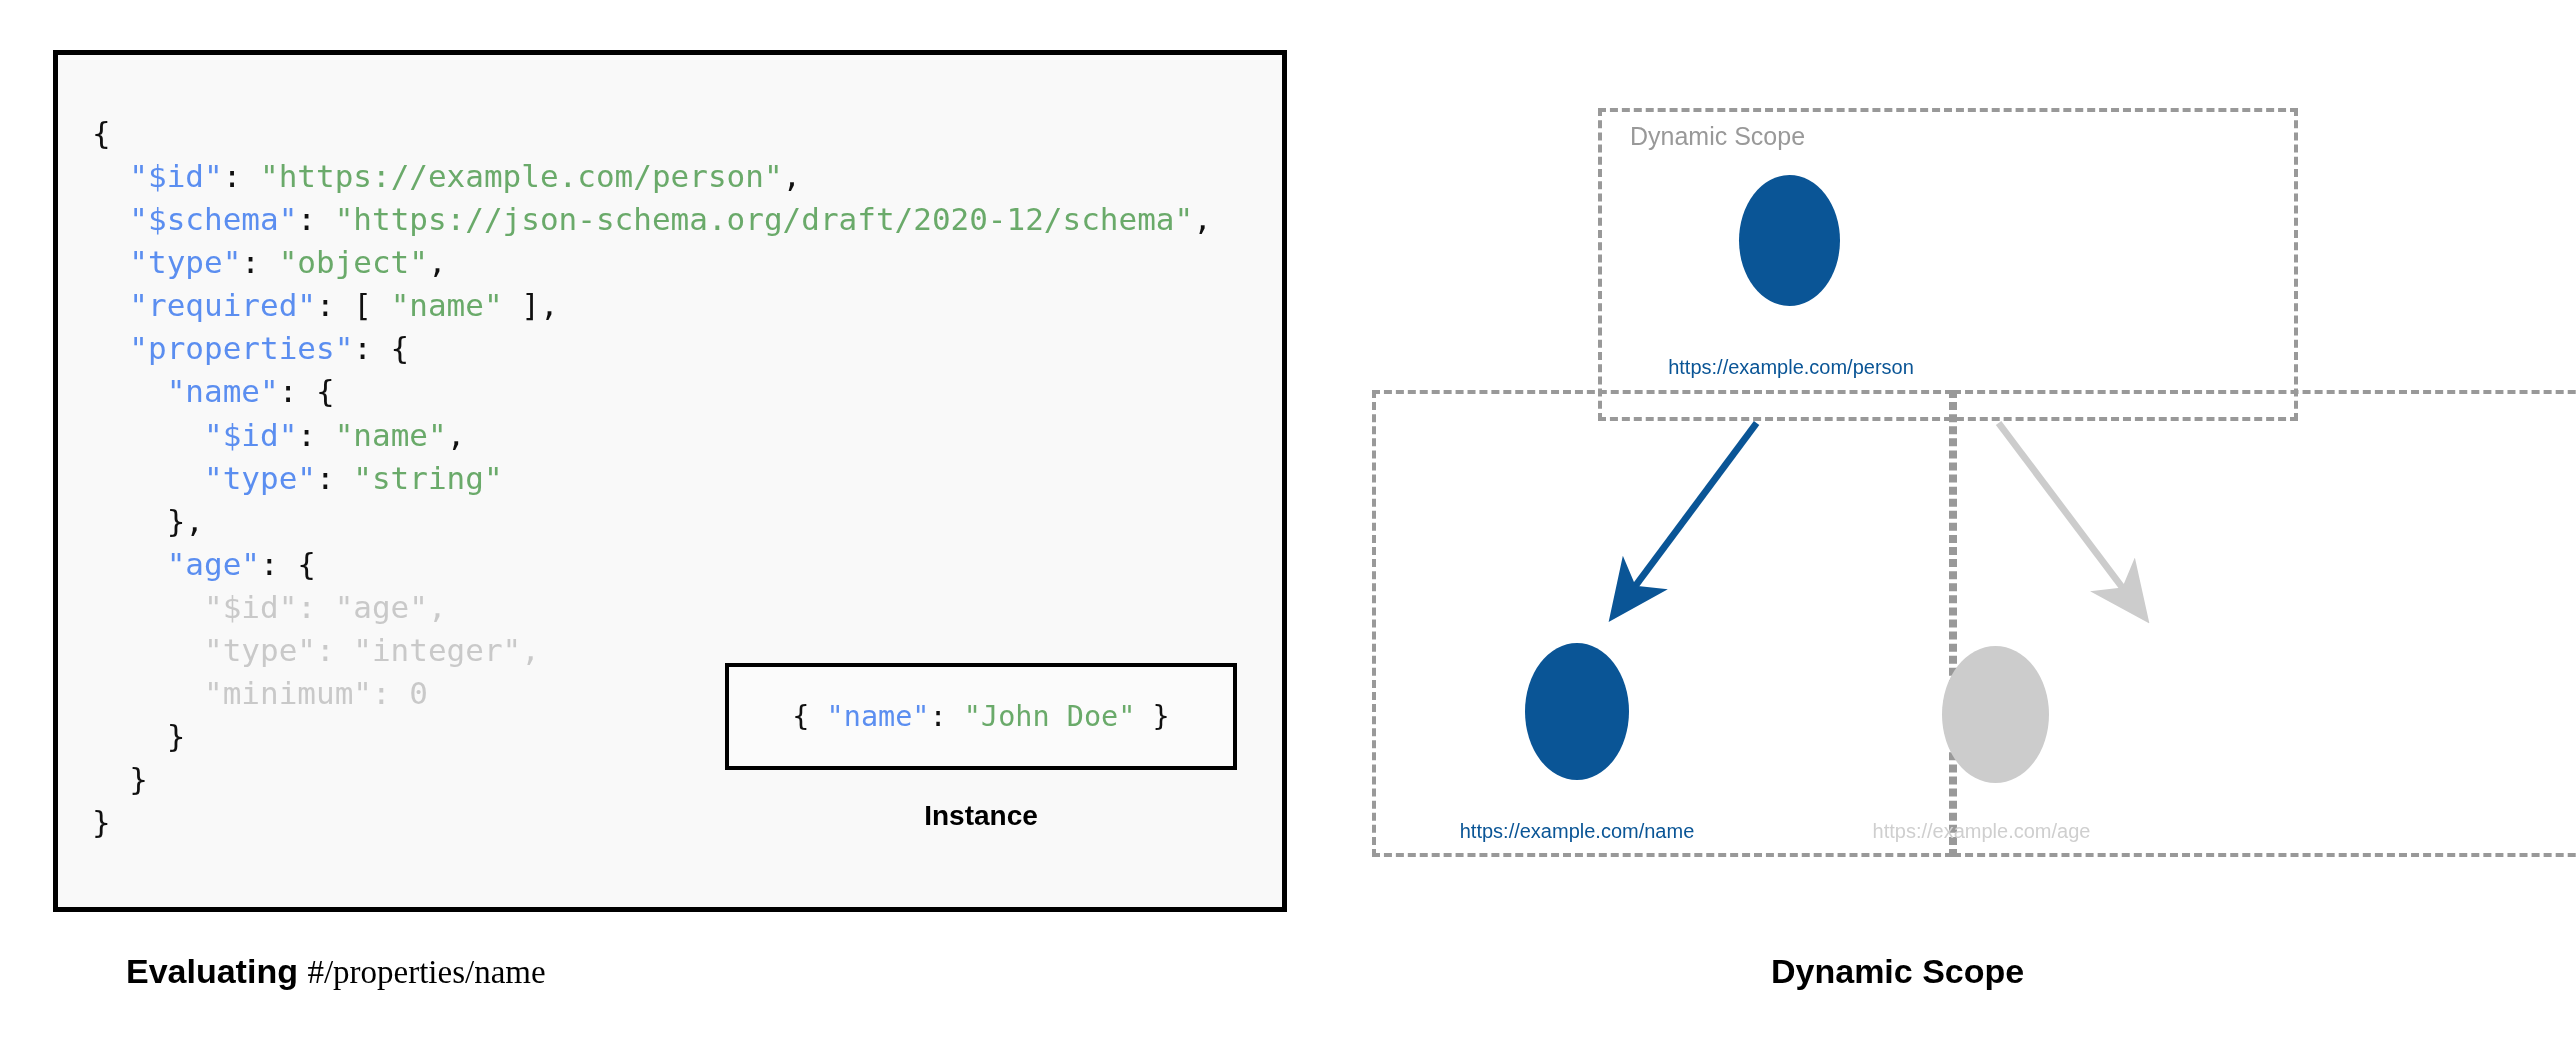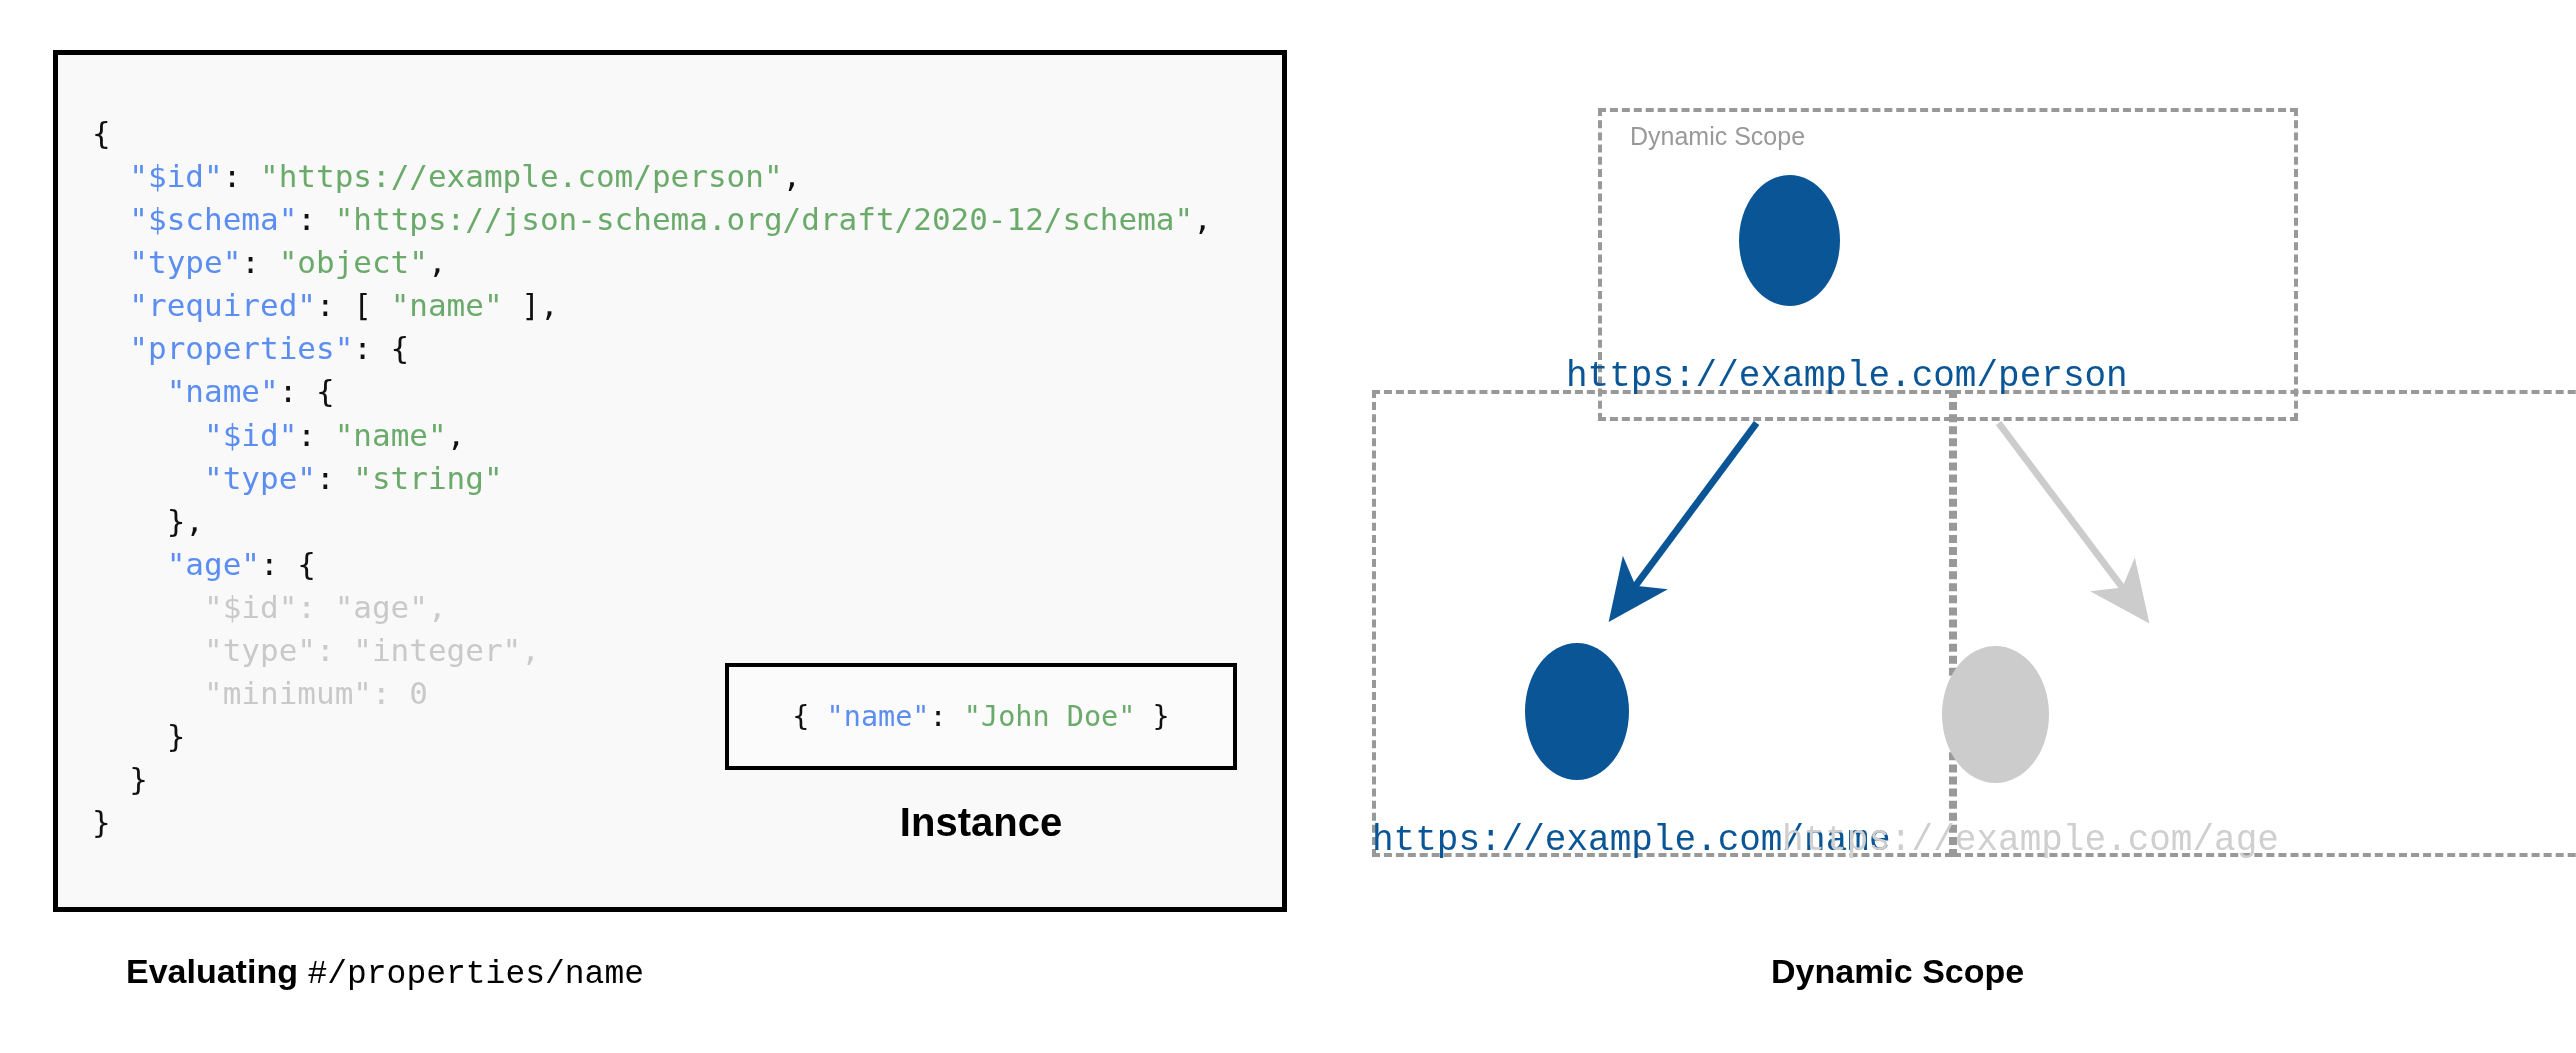--- a/index.html
+++ b/index.html
@@ -65,41 +65,41 @@
     white-space: pre;
   }
   #instance-caption {
     position: absolute;
     left: 725px;
     top: 800px;
     width: 512px;
     text-align: center;
     font-family: "Liberation Sans", sans-serif;
     font-weight: bold;
-    font-size: 40px;
+    font-size: 28px;
     color: #000000;
   }
 
   
   .panel-caption {
     position: absolute;
     font-family: "Liberation Sans", sans-serif;
     font-size: 34px;
     color: #000000;
     white-space: pre;
   }
   #left-caption {
     left: 126px;
     top: 952px;
   }
   #left-caption .cap-bold {
     font-weight: bold;
   }
   #left-caption .cap-mono {
-    font-family: Liberation Mono, monospace;
+    font-family: Liberation Serif, serif;
     font-weight: normal;
     font-size: 33px;
   }
   #right-caption {
     left: 1771px;
     top: 952px;
     font-weight: bold;
   }
 
   
@@ -142,24 +142,24 @@
     font-size: 25px;
     color: #999999;
     white-space: pre;
   }
   .node-circle {
     position: absolute;
     border-radius: 50%;
   }
   .node-label {
     position: absolute;
-    font-family: Liberation Mono, monospace;
-    font-size: 36px;
-    white-space: pre;
-    text-align: left;
+    font-family: Liberation Sans, sans-serif;
+    font-size: 20px;
+    white-space: pre;
+    text-align: center;
   }
   .blue-fill { background: #0a5596; }
   .grey-fill { background: #cccccc; }
   .blue-text { color: #0a5596; }
   .grey-text { color: #cfcfcf; }
 
   
   #node-person-circle { left: 401px; top: 101px; width: 101px; height: 131px; }
   #node-person-label  { left: 228px; top: 282px; width: 450px; }
   

